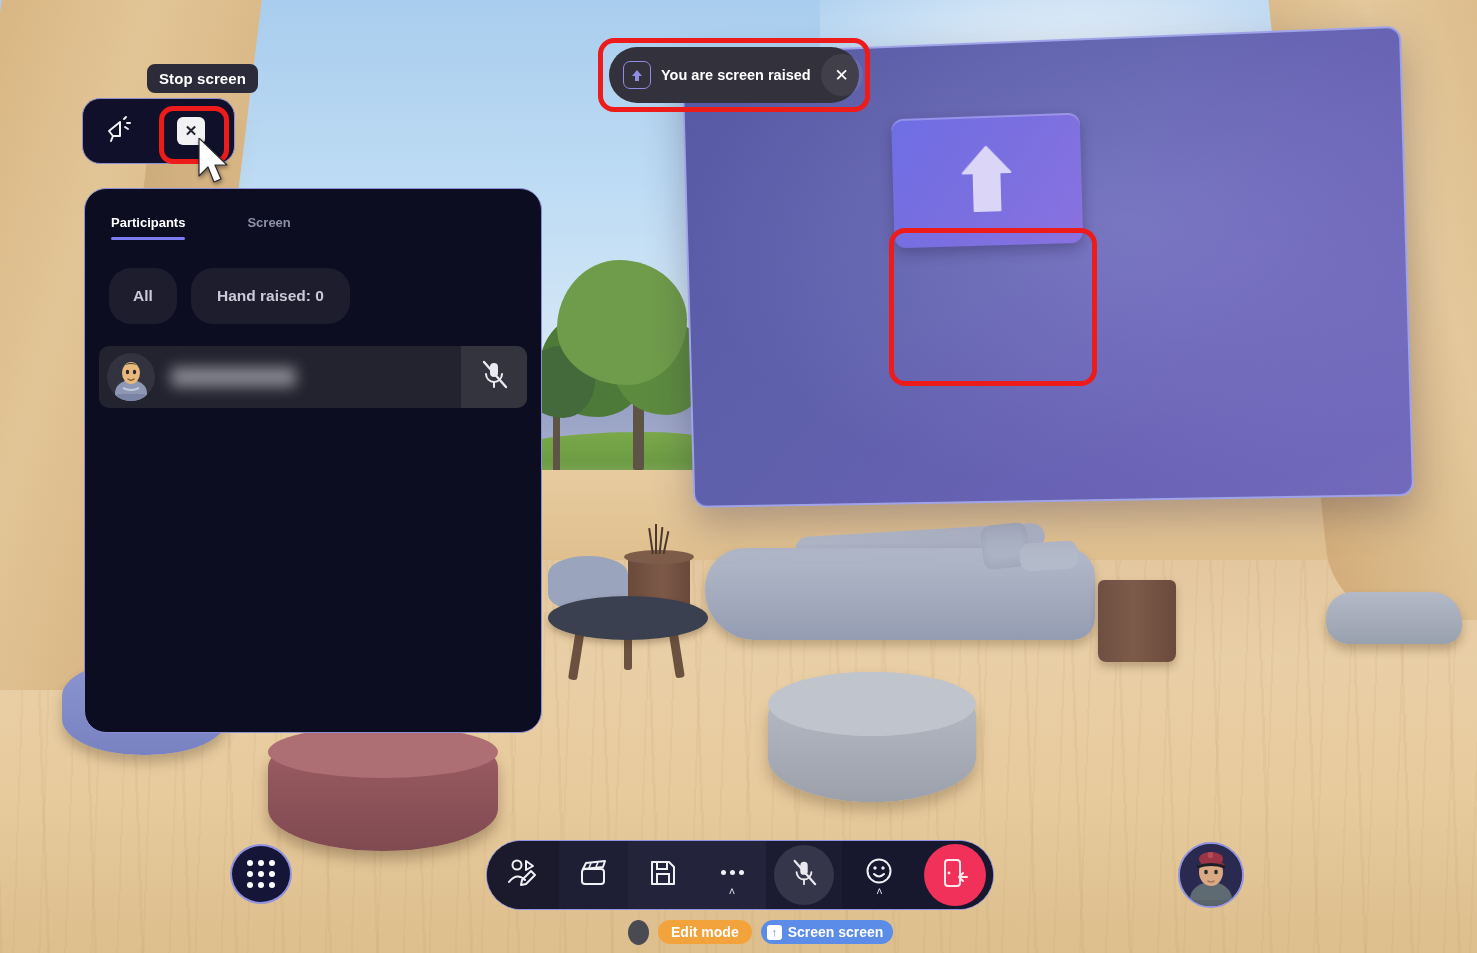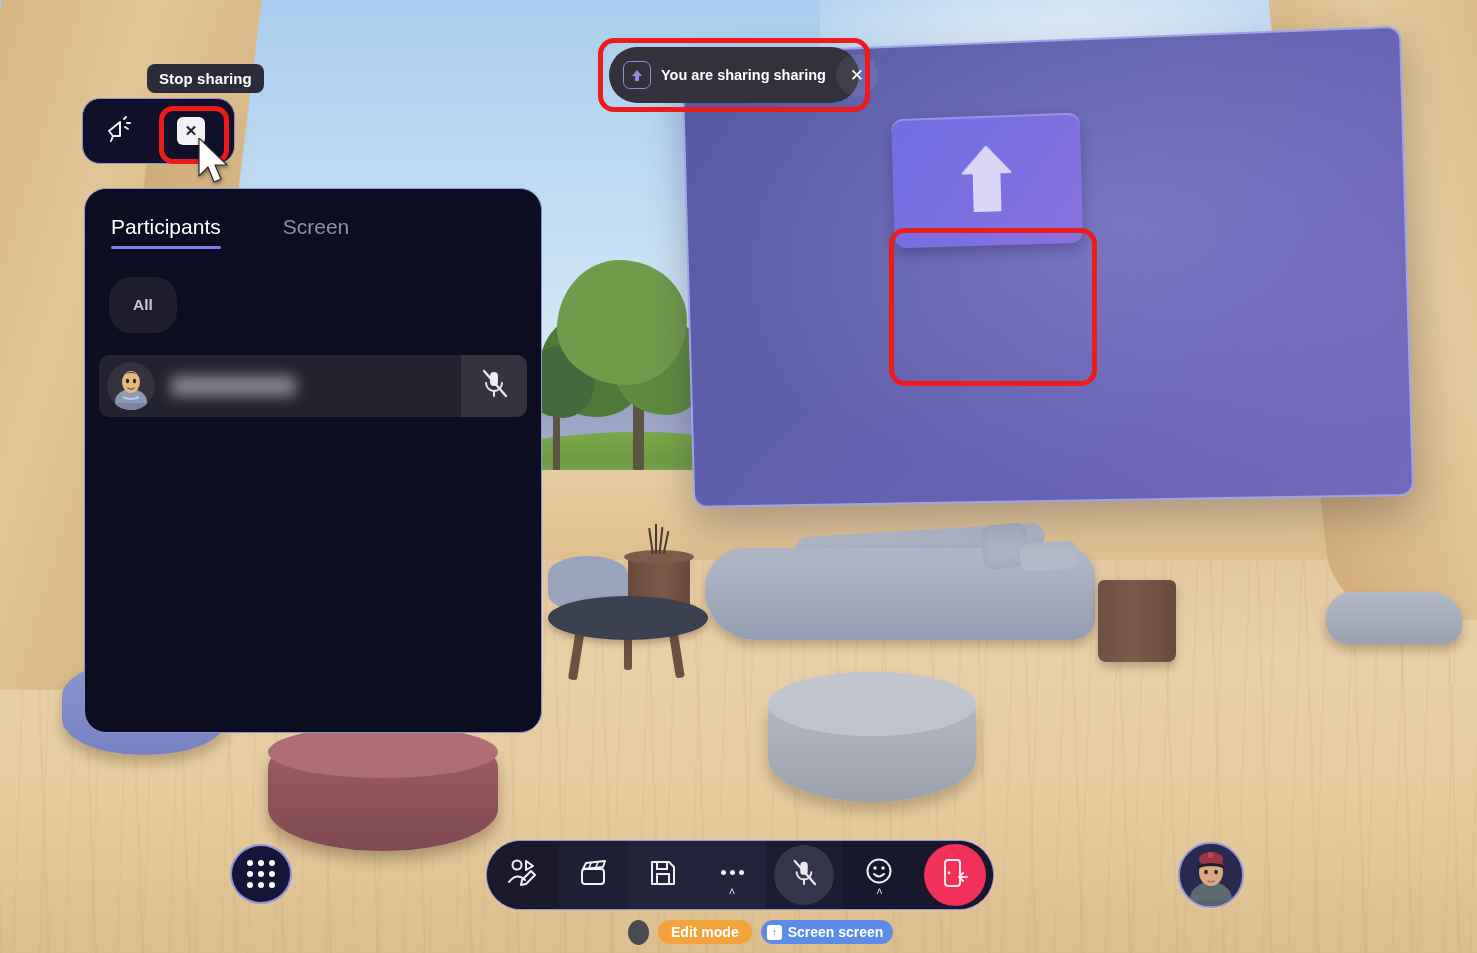--- a/index.html
+++ b/index.html
@@ -262,21 +262,21 @@
     position: absolute; left: 84px; top: 188px; width: 458px; height: 545px;
     background: #0d0d22;
     border: 1.5px solid #8d8fd6;
     border-radius: 22px;
     overflow: hidden;
   }
   .panel-tabs {
     display: flex; gap: 0px; padding: 26px 0 0 26px;
   }
   .panel-tab {
-    font-size: 21px; font-weight: 400; color: #8e90a5;
+    font-size: 13px; font-weight: 700; color: #8e90a5;
     padding-bottom: 10px; position: relative; margin-right: 62px;
   }
   .panel-tab.active { color: #ffffff; }
   .panel-tab.active::after {
     content: ""; position: absolute; left: 0; right: 0; bottom: 0;
     height: 3px; background: #7b7cf0; border-radius: 2px;
   }
   .chips { display: flex; gap: 14px; padding: 28px 0 0 24px; }
   .chip {
     background: #1d1d2e; color: #c9cad6;
@@ -443,26 +443,26 @@
     </div>
   </div>
   <div class="annot annot-share-placeholder"></div>
 
   <div class="banner">
     <span class="banner-icon">
       <svg width="14" height="15" viewBox="0 0 14 15">
         <path d="M7 2 L12 8 L9 8 L9 13 L5 13 L5 8 L2 8 Z" fill="#8f8de0"></path>
       </svg>
     </span>
-    <span class="banner-text">You are sharing sharing</span>
+    <span class="banner-text">You are screen raised</span>
     <span class="banner-close">✕</span>
   </div>
   <div class="annot annot-banner"></div>
 
-  <div class="tooltip">Stop sharing</div>
+  <div class="tooltip">Stop screen</div>
 
   <div class="mini-bar">
     <div class="mini-btn">
       <span>
         <svg width="30" height="28" viewBox="0 0 30 28">
           <path d="M5 16 L16 7 L16 21 L9 21 Z" fill="none" stroke="#f0f0f5" stroke-width="2" stroke-linejoin="round"></path>
           <path d="M9 21 L7 26" stroke="#f0f0f5" stroke-width="2" stroke-linecap="round"></path>
           <path d="M20 4 L22 2 M23 8 L26 8 M21 12 L24 14" stroke="#f0f0f5" stroke-width="2" stroke-linecap="round"></path>
         </svg>
       </span>
@@ -484,20 +484,21 @@
     <path d="M4 32 L12 28 M4 32 L7 24" fill="none" stroke="#3f5a3f" stroke-width="3" stroke-linecap="round"></path>
   </svg>
 
   <div class="panel">
     <div class="panel-tabs">
       <div class="panel-tab active">Participants</div>
       <div class="panel-tab">Screen</div>
     </div>
     <div class="chips">
       <div class="chip chip-all">All</div>
+      <div class="chip chip-hand">Hand raised: 0</div>
     </div>
     <div class="plist">
       <div class="prow">
         <div class="pavatar">
           <svg width="48" height="48" viewBox="0 0 48 48">
             <circle cx="24" cy="24" r="24" fill="#33333f"></circle>
             <ellipse cx="24" cy="40" rx="16" ry="13" fill="#8e97b4"></ellipse>
             <path d="M10 41 h28 v7 h-28 z" fill="#7a84a4"></path>
             <ellipse cx="24" cy="20" rx="9" ry="11" fill="#e8b87c"></ellipse>
             <path d="M15 14 q9 -8 18 0 q-3 -3 -9 -3 q-6 0 -9 3 z" fill="#2e3a2c"></path>

